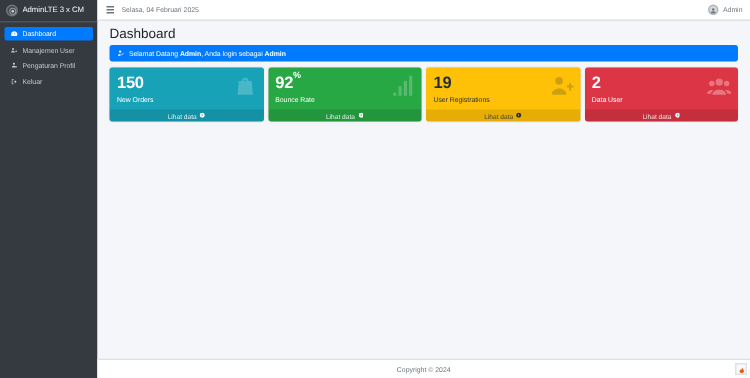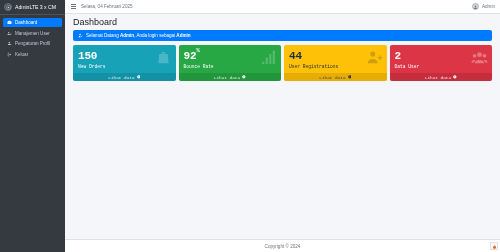--- a/index.html
+++ b/index.html
@@ -77,21 +77,21 @@
   .alert {
     background:#007bff; color:#fff; border-radius:2px;
     height:11px; display:flex; align-items:center; gap:3px;
     padding:0 5px; margin-bottom:4px;
   }
   .alert svg { width:5px; height:5px; display:block; flex:0 0 5px; }
   .alert-text { font-size:4.6px; letter-spacing:-0.02px; }
   .alert-text b { font-weight:700; }
 
   
-  .row { display:flex; gap:3px;font-family:Liberation Mono, monospace; }
+  .row { display:flex; gap:3px; }
   .small-box {
     flex:1; border-radius:2px; color:#fff; position:relative;
     overflow:hidden; display:flex; flex-direction:column;
     box-shadow:0 0 1px rgba(0,0,0,.12);
   }
   .sb-body { padding:5px 5px 4px 5px; position:relative; z-index:2; min-height:28px; }
   .sb-value { font-size:11px; font-weight:700; line-height:1; letter-spacing:-0.2px; }
   .sb-value sup { font-size:6px; font-weight:700; top:-0.35em; position:relative; }
   .sb-label { font-size:4.6px; margin-top:2.5px; letter-spacing:-0.02px; }
   .sb-icon {
@@ -263,21 +263,21 @@
               <svg viewBox="0 0 24 24" fill="#ffffff">
                 <circle cx="12" cy="12" r="11"></circle>
                 <path d="M10 6.5 15.5 12 10 17.5 8.4 15.9 12.3 12 8.4 8.1z" fill="#28a745"></path>
               </svg>
             </span>
           </div>
         </div>
 
         <div class="small-box" style="background:#ffc107;color:#1f2d3d">
           <div class="sb-body">
-            <div class="sb-value"><span>44</span><sup></sup></div>
+            <div class="sb-value"><span>19</span><sup></sup></div>
             <div class="sb-label">User Registrations</div>
             <span class="sb-icon" style="color:#1f2d3d">
               <svg viewBox="0 0 24 24" fill="currentColor">
                 <circle cx="9.5" cy="7" r="3.6"></circle>
                 <path d="M2.5 20c0-3.9 3.2-6 7-6s7 2.1 7 6z"></path>
                 <path d="M19 9h1.8v2.4H23v1.8h-2.2V16H19v-2.8h-2.2v-1.8H19z"></path>
               </svg>
             </span>
           </div>
           <div class="sb-footer" style="color:rgba(31,45,61,.85)">

